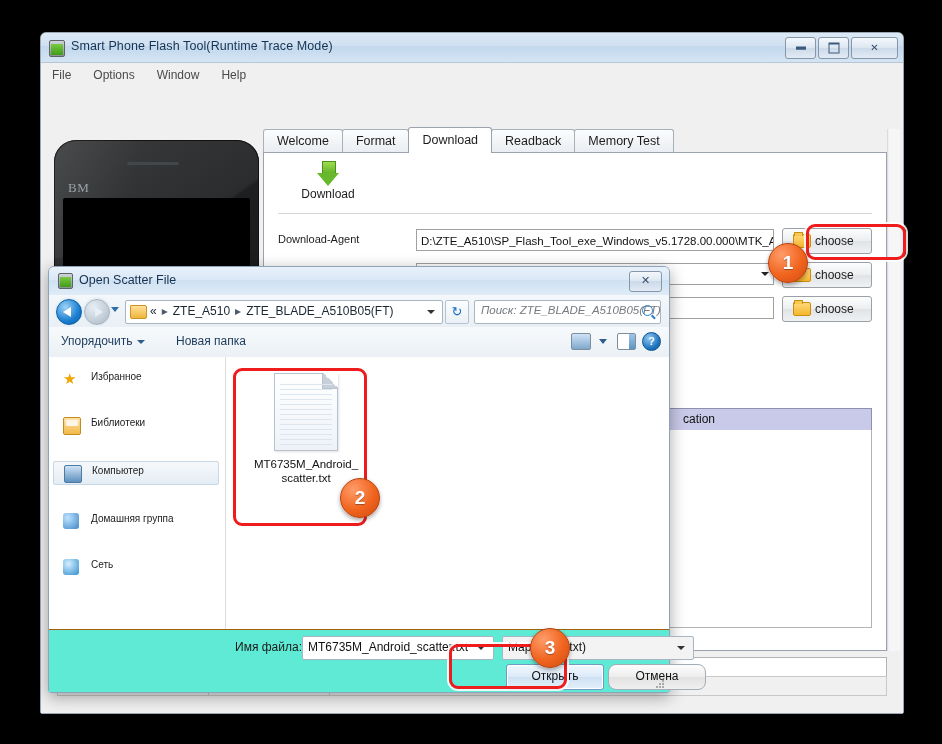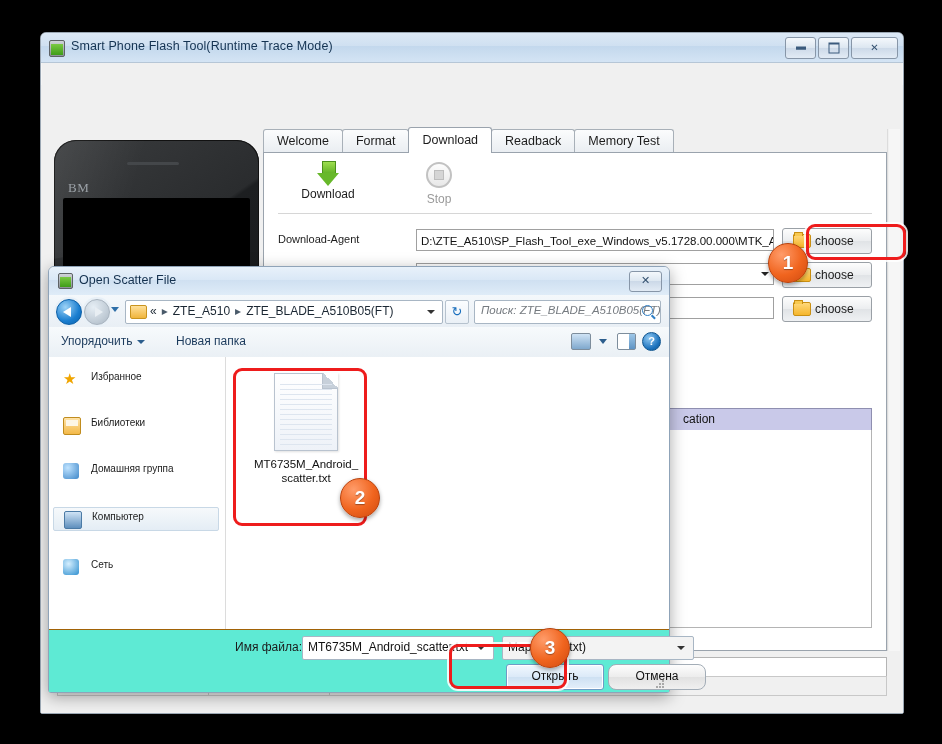--- a/index.html
+++ b/index.html
@@ -417,20 +417,26 @@
             <i>
               <span class="max-shape"></span>
             </i>
           </div>
         <div class="wbtn close">
             <i>✕</i>
           </div>
       </div>
     </div>
 
+    <div class="menubar">
+      <div class="menu-item">File</div>
+      <div class="menu-item">Options</div>
+      <div class="menu-item">Window</div>
+      <div class="menu-item">Help</div>
+    </div>
 
     <div class="app-body">
 
       <div class="phone">
         <div class="glare"></div>
         <div class="speaker"></div>
         <div class="bm">BM</div>
         <div class="screen"></div>
       </div>
 
@@ -444,24 +450,20 @@
 
       <div class="tabpanel">
 
         <div class="toolbar-area">
           <div class="tbtn" style="left:24px;">
             <div class="dl-arrow">
               <span class="stem"></span>
                 <span class="head"></span>
             </div>
             <span class="lbl" style="margin-top:26px;">Download</span>
-          </div>
-          <div class="tbtn disabled" style="left:135px;">
-            <div class="stop-circle"></div>
-            <span class="lbl">Stop</span>
           </div>
           <div class="tb-sep"></div>
         </div>
 
         <div class="form-row" style="top:76px;">
           <div class="form-lbl">Download-Agent</div>
           <div class="form-input">D:\ZTE_A510\SP_Flash_Tool_exe_Windows_v5.1728.00.000\MTK_AllInOne_DA.bin</div>
           <div class="choose-btn">
             <span class="folder-ico"></span>
             <span class="choose-lbl">choose</span>
@@ -550,27 +552,27 @@
 
       <div class="nav-pane">
         <div class="nav-row" style="margin-top:12px;">
           <span class="ni ni-star">★</span>
           <span class="lbl">Избранное</span>
         </div>
         <div class="nav-row" style="margin-top:26px;text-align:center;">
           <span class="ni ni-lib"></span>
           <span class="lbl">Библиотеки</span>
         </div>
+        <div class="nav-row selected" style="margin-top:26px;">
+          <span class="ni ni-pc"></span>
+          <span class="lbl">Компьютер</span>
+        </div>
         <div class="nav-row" style="margin-top:26px;">
           <span class="ni ni-home"></span>
           <span class="lbl">Домашняя группа</span>
-        </div>
-        <div class="nav-row selected" style="margin-top:26px;">
-          <span class="ni ni-pc"></span>
-          <span class="lbl">Компьютер</span>
         </div>
         <div class="nav-row" style="margin-top:26px;">
           <span class="ni ni-net"></span>
           <span class="lbl">Сеть</span>
         </div>
       </div>
 
       <div class="files-pane">
         <div class="file-item">
           <div class="file-glyph">

